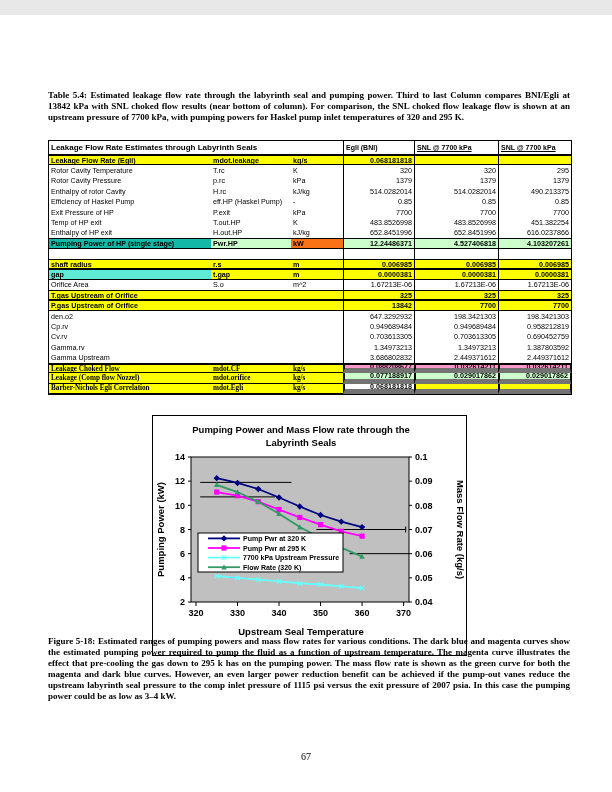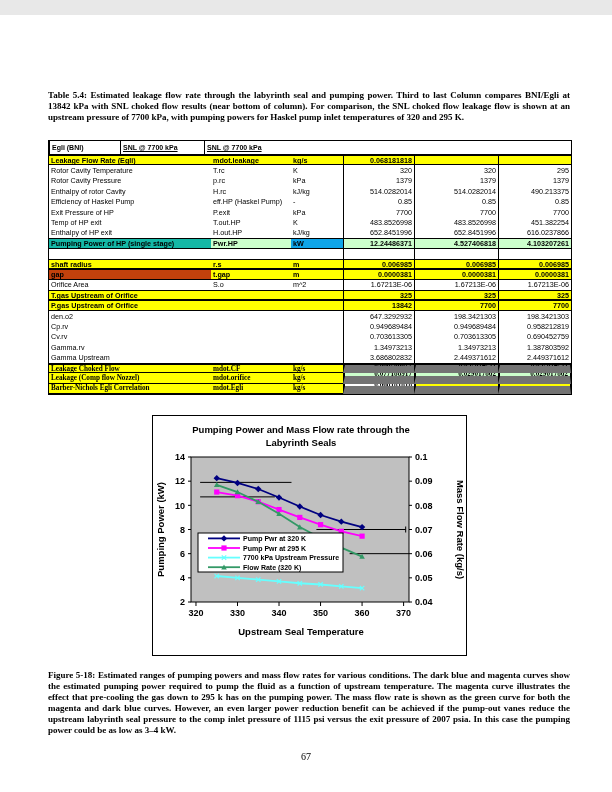--- a/index.html
+++ b/index.html
@@ -2,30 +2,30 @@
 <html><head>
 <meta charset="utf-8">
 <style>
   html,body{margin:0;padding:0;background:#e8e8e8;}
   .page{position:relative;width:612px;height:792px;background:#ffffff;margin:15px auto;
         font-family:"Liberation Sans","DejaVu Sans",sans-serif;color:#000;overflow:hidden;}
   .caption{position:absolute;left:48px;width:522px;
            font-family:"Liberation Serif","DejaVu Serif",serif;
            font-weight:bold;font-size:9px;line-height:11px;text-align:justify;}
   #tablecap{top:66px;}
-  #figcap{top:646px;}
+  #figcap{top:612px;}
   .ltable{position:absolute;left:48px;top:125px;width:522px;border:1.5px solid #000;box-sizing:content-box;}
   .trow{display:flex;height:10.4px;}
   .trow.hdr{height:13px;border-bottom:1.5px solid #000;}
   .tcell{box-sizing:border-box;display:flex;align-items:center;overflow:hidden;white-space:nowrap;
          font-size:7.2px;padding:0 2px;flex:0 0 auto;}
   .tcell.num{justify-content:flex-end;}
   .tcell.vline{border-left:1px solid #000;}
   .trow.band .tcell{border-top:1px solid #000;border-bottom:1px solid #000;}
-  .trow.heavy .tcell.val{border-left:2px solid #000;border-bottom:8px solid #737373;font-family:Liberation Serif, serif;}
+  .trow.heavy .tcell.val{border-left:2px solid #000;border-bottom:5px solid #737373;}
   .trow.heavy .tcell.val.last{border-right:1px solid #000;}
   .trow.heavy-top .tcell{border-top:2px solid #000;}
   .trow.heavy .tcell.lab{border-bottom:1px solid #000;font-family:Liberation Serif, serif;}
   .b{font-weight:bold;}
   .hcell{font-weight:bold;font-size:8px;}
   .hcell.sm{font-size:7px;}
   .u{text-decoration:underline;}
   .chartbox{position:absolute;left:152px;top:400px;width:315px;height:241px;border:1.5px solid #000;
             box-sizing:border-box;background:#fff;}
   .pagenum{position:absolute;left:0;top:736px;width:612px;text-align:center;
@@ -33,20 +33,23 @@
 </style>
 </head>
 <body>
 
 <div class="page">
 
   <p class="caption" id="tablecap">Table 5.4:  Estimated leakage flow rate through the labyrinth seal and pumping power.  Third to last Column compares BNI/Egli at 13842 kPa with SNL choked flow results (near bottom of column).  For comparison, the SNL choked flow leakage flow is shown at an upstream pressure of 7700 kPa, with pumping powers for Haskel pump inlet temperatures of 320 and 295 K.</p>
 
   <div class="ltable">
       <div class="trow hdr">
+        <span class="tcell hcell" style="width: 294px;">
+          <span>Leakage Flow Rate Estimates through Labyrinth Seals</span>
+        </span>
         <span class="tcell hcell vline sm" style="width: 71px;">
           <span>Egli (BNI)</span>
         </span>
         <span class="tcell hcell vline sm" style="width: 84px;">
           <span class="u">SNL @  7700 kPa</span>
         </span>
         <span class="tcell hcell vline sm" style="width: 73px;">
           <span class="u">SNL @  7700 kPa</span>
         </span>
       </div>
@@ -110,21 +113,21 @@
         <span class="tcell lab" style="width: 162px;">Enthalpy of HP exit</span>
         <span class="tcell lab" style="width: 80px;">H.out.HP</span>
         <span class="tcell lab" style="width: 52px;">kJ/kg</span>
         <span class="tcell num val vline" style="width: 71px;">652.8451996</span>
         <span class="tcell num val vline" style="width: 84px;">652.8451996</span>
         <span class="tcell num val vline last" style="width: 73px;">616.0237866</span>
       </div>
       <div class="trow band">
         <span class="tcell lab b" style="width: 162px; background: #14b8a6;">Pumping Power of HP (single stage)</span>
         <span class="tcell lab b" style="width: 80px; background: rgb(204, 255, 204);">Pwr.HP</span>
-        <span class="tcell lab b" style="width: 52px; background: #0ea5e9;">kW</span>
+        <span class="tcell lab b" style="width: 52px; background: #f97316;">kW</span>
         <span class="tcell num val vline b" style="width: 71px; background: rgb(204, 255, 204);">12.24486371</span>
         <span class="tcell num val vline b" style="width: 84px; background: rgb(204, 255, 204);">4.527406818</span>
         <span class="tcell num val vline b last" style="width: 73px; background: rgb(204, 255, 204);">4.103207261</span>
       </div>
       <div class="trow ">
         <span class="tcell lab" style="width: 162px;"></span>
         <span class="tcell lab" style="width: 80px;"></span>
         <span class="tcell lab" style="width: 52px;"></span>
         <span class="tcell num val vline" style="width: 71px;"></span>
         <span class="tcell num val vline" style="width: 84px;"></span>
@@ -132,21 +135,21 @@
       </div>
       <div class="trow band">
         <span class="tcell lab b" style="width: 162px; background: rgb(255, 255, 0);">shaft radius</span>
         <span class="tcell lab b" style="width: 80px; background: rgb(255, 255, 0);">r.s</span>
         <span class="tcell lab b" style="width: 52px; background: rgb(255, 255, 0);">m</span>
         <span class="tcell num val vline b" style="width: 71px; background: rgb(255, 255, 0);">0.006985</span>
         <span class="tcell num val vline b" style="width: 84px; background: rgb(255, 255, 0);">0.006985</span>
         <span class="tcell num val vline b last" style="width: 73px; background: rgb(255, 255, 0);">0.006985</span>
       </div>
       <div class="trow band">
-        <span class="tcell lab b" style="width: 162px; background: #c2410c;">gap</span>
+        <span class="tcell lab b" style="width: 162px; background: #5eead4;">gap</span>
         <span class="tcell lab b" style="width: 80px; background: rgb(255, 255, 0);">t.gap</span>
         <span class="tcell lab b" style="width: 52px; background: rgb(255, 255, 0);">m</span>
         <span class="tcell num val vline b" style="width: 71px; background: rgb(255, 255, 0);">0.0000381</span>
         <span class="tcell num val vline b" style="width: 84px; background: rgb(255, 255, 0);">0.0000381</span>
         <span class="tcell num val vline b last" style="width: 73px; background: rgb(255, 255, 0);">0.0000381</span>
       </div>
       <div class="trow ">
         <span class="tcell lab" style="width: 162px;">Orifice Area</span>
         <span class="tcell lab" style="width: 80px;">S.o</span>
         <span class="tcell lab" style="width: 52px;">m^2</span>

